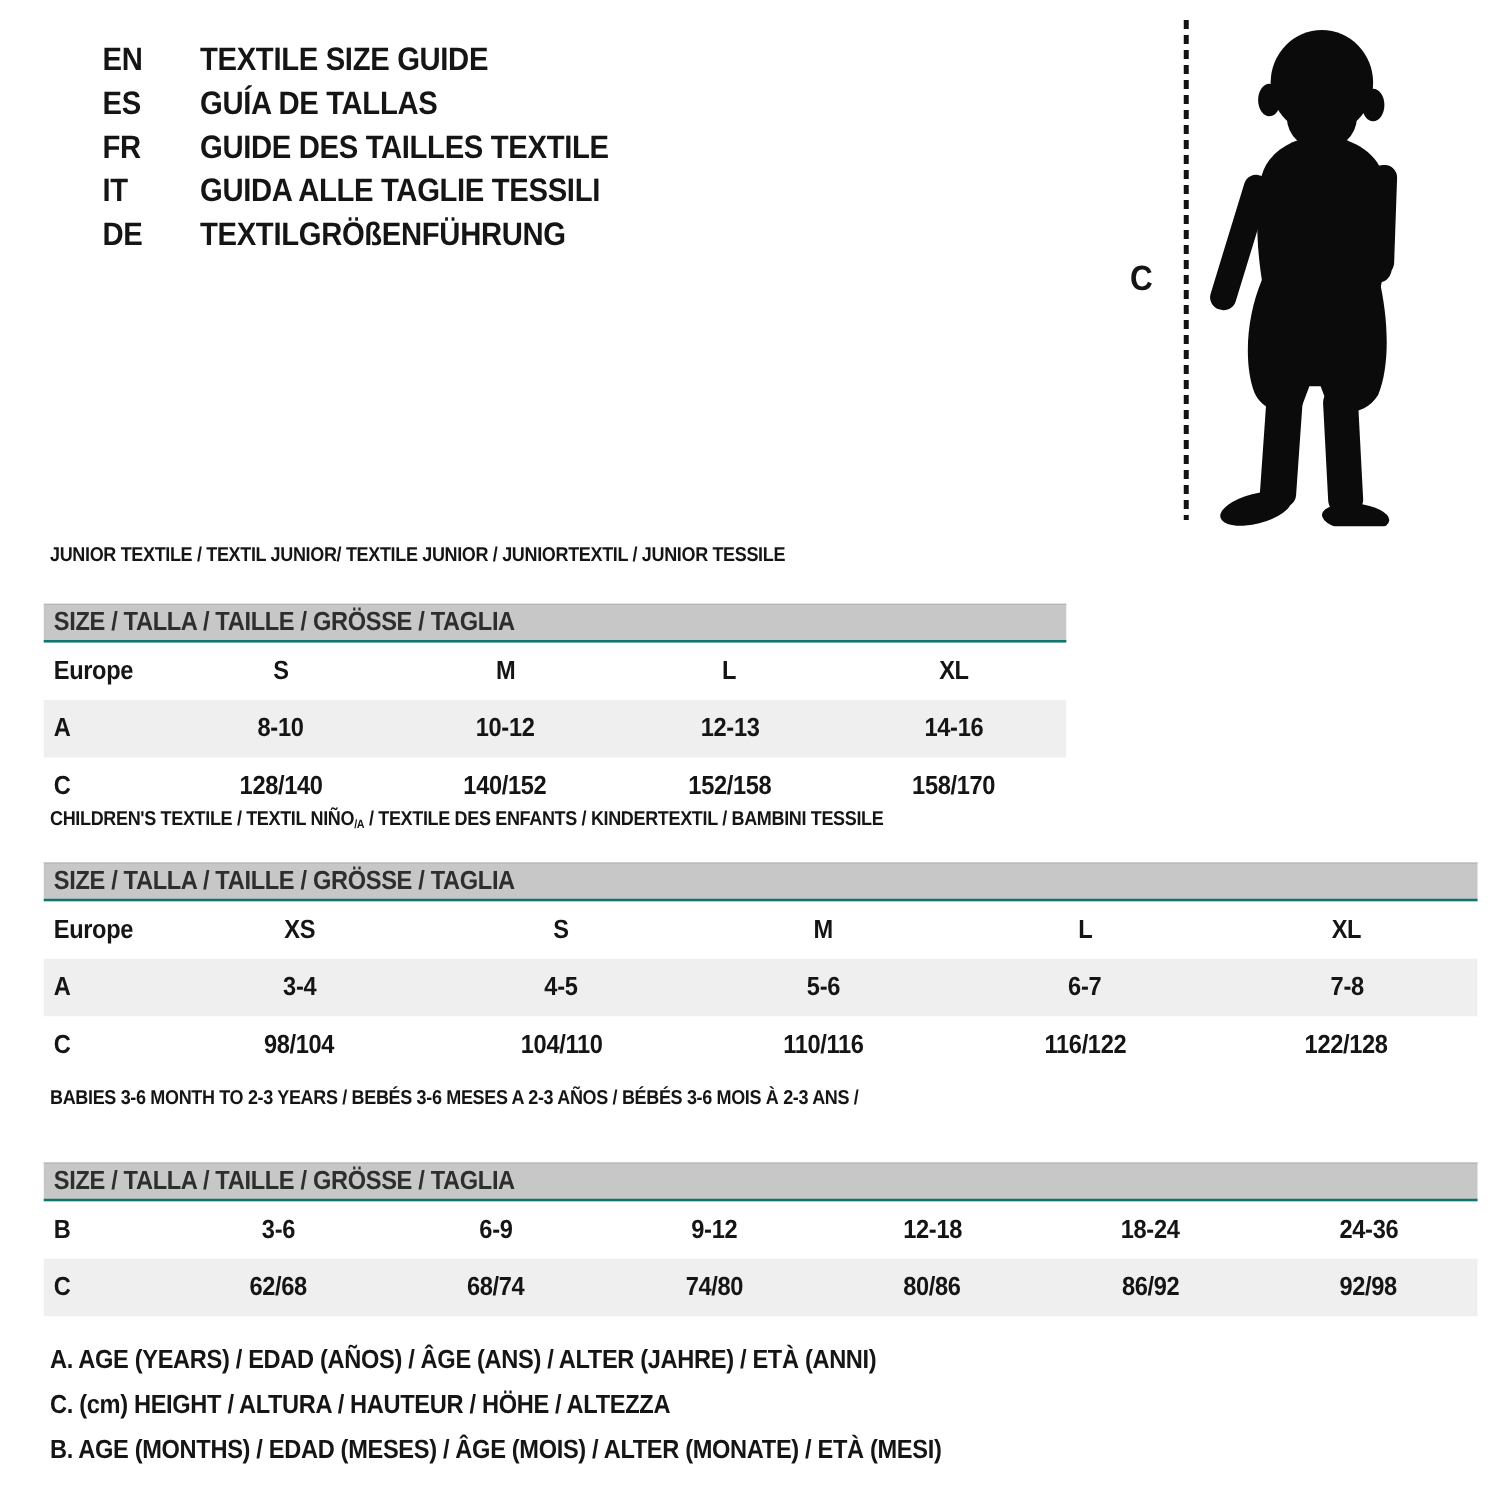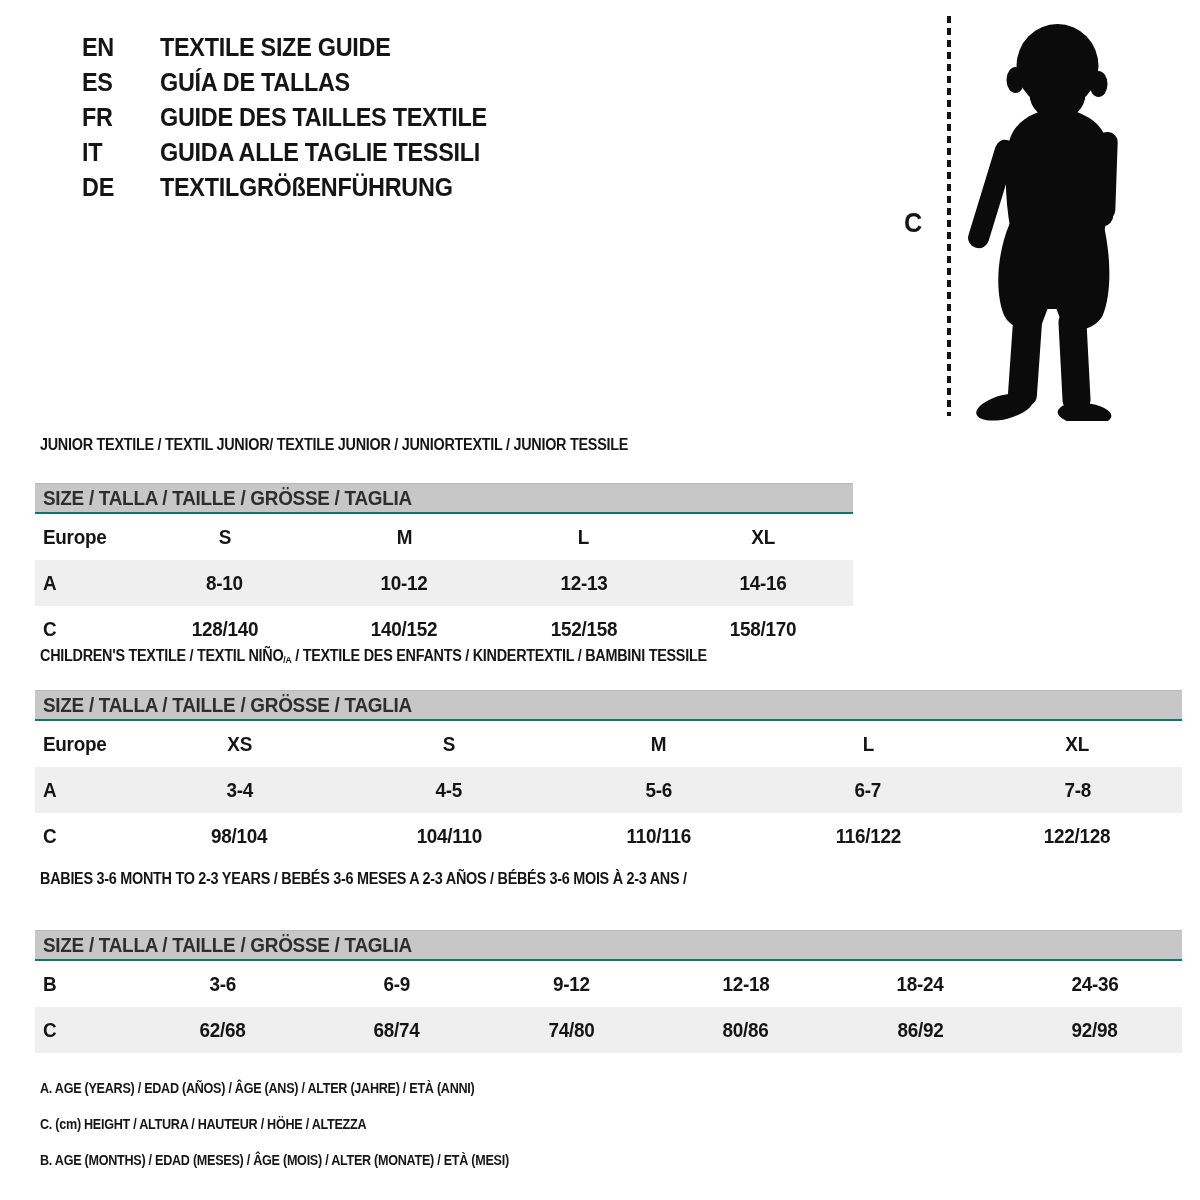--- a/index.html
+++ b/index.html
@@ -25,21 +25,21 @@
   .t-head{height:31px;background:#c7c7c7;border-top:1px solid #b8b8b8;border-bottom:2px solid #0f766e;
           display:flex;align-items:center;padding-left:8px;box-sizing:border-box;font-size:21px;color:#2e2e2e;}
   .t-row{display:grid;height:46px;align-items:center;font-size:21px;}
   .t-row.alt{background:#efefef;}
   .cols-4{grid-template-columns:100px repeat(4,1fr);}
   .cols-5{grid-template-columns:100px repeat(5,1fr);}
   .cols-6{grid-template-columns:100px repeat(6,1fr);}
   .t-label{padding-left:8px;text-align:left;}
   .t-cell{text-align:center;}
   
-  .legend-line{font-size:14px;line-height:36px;}
+  .legend-line{font-size:21px;line-height:36px;}
 </style>
 </head>
 <body>
 
 <div class="page">
 
   <div class="abs lang-block">
     <div class="lang-row">
       <span class="lang-code"><span class="sx">EN</span></span>
       <span><span class="sx">TEXTILE SIZE GUIDE</span></span>

